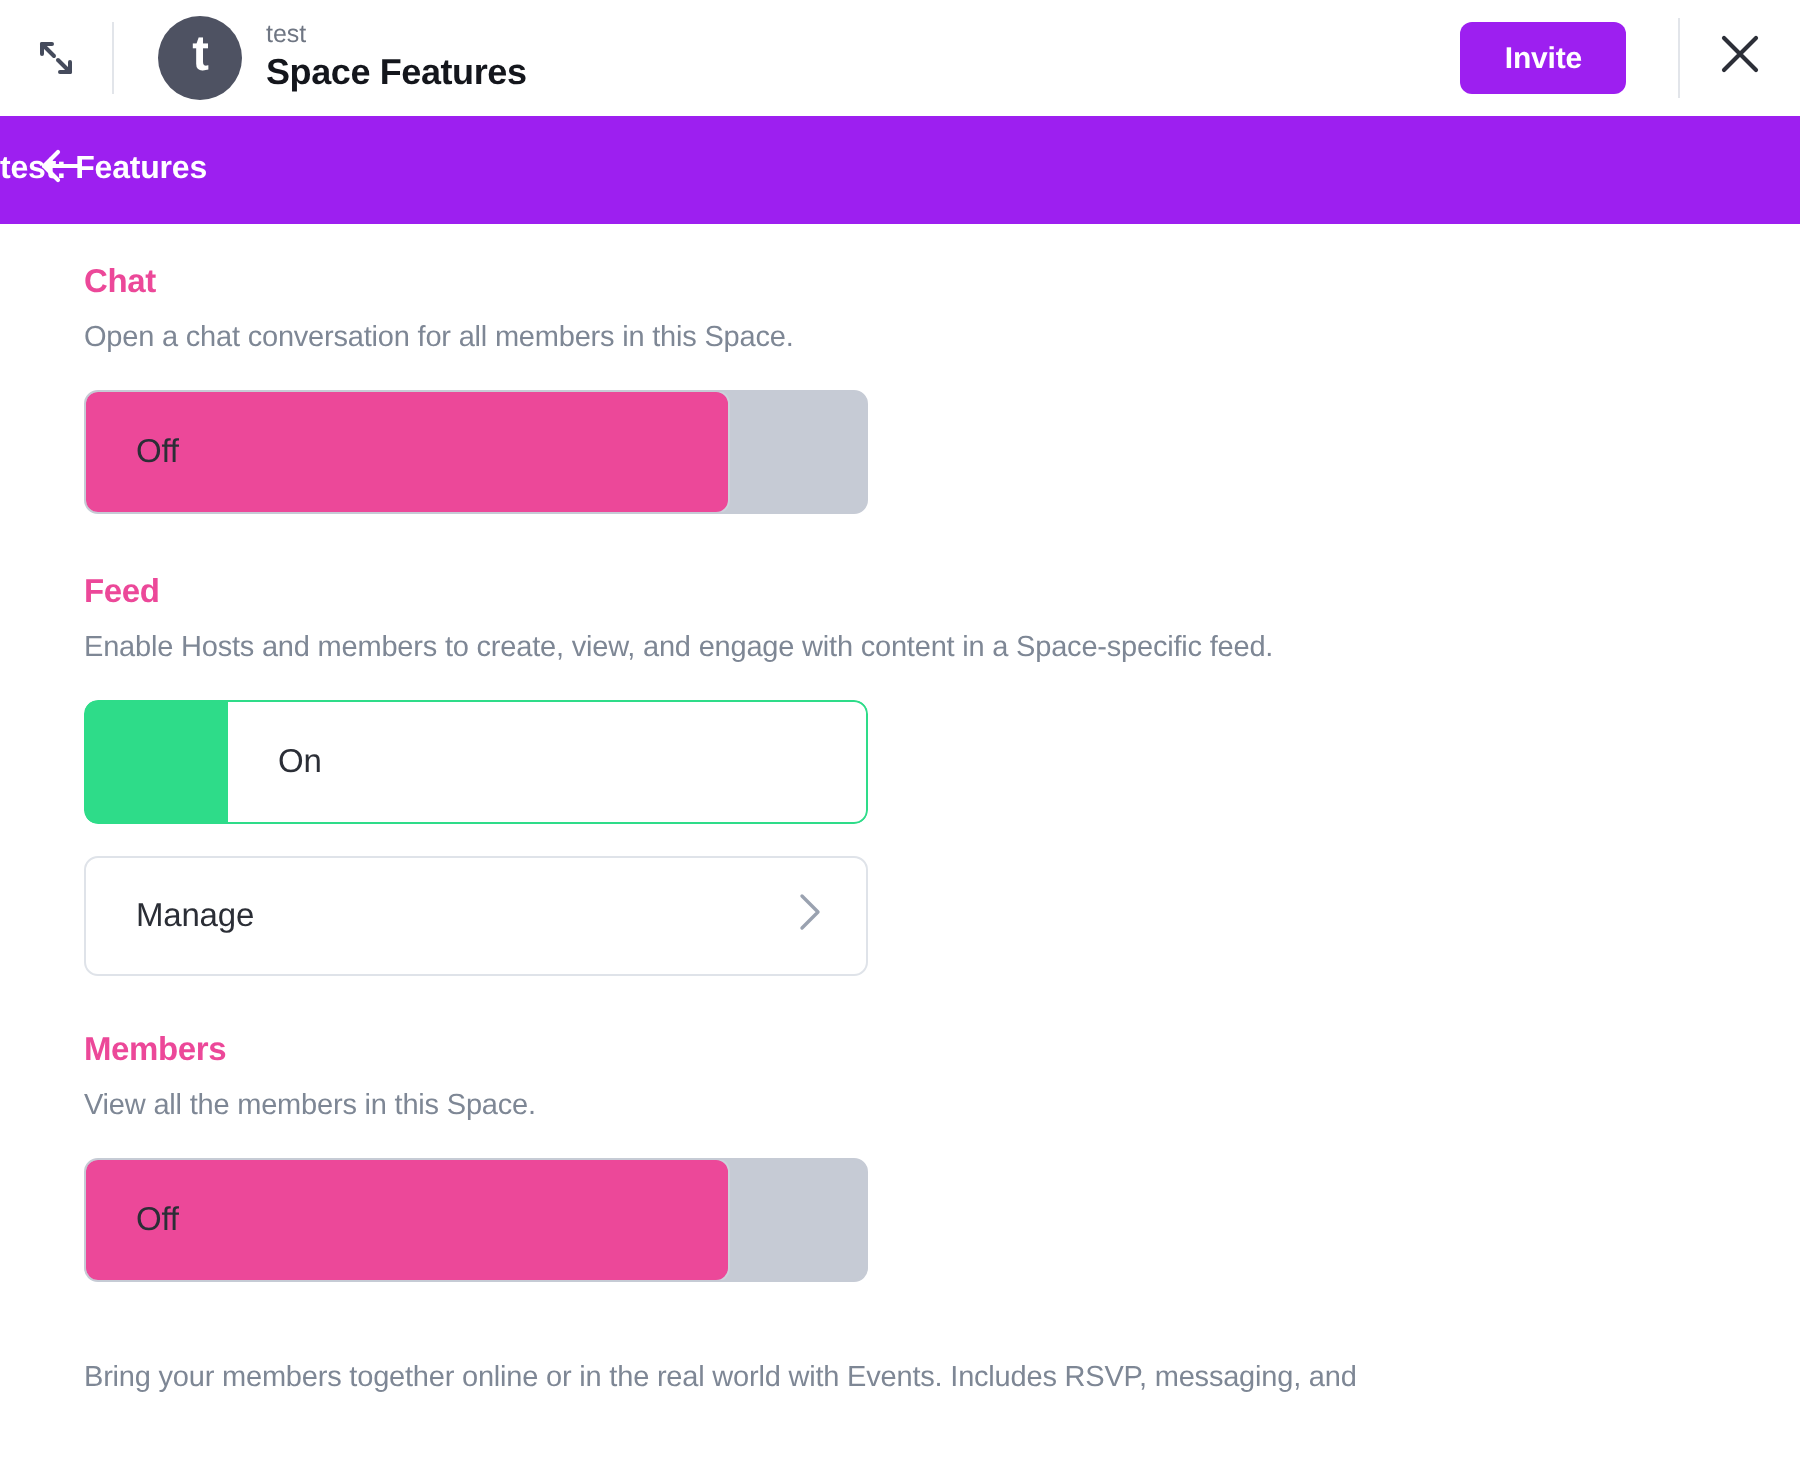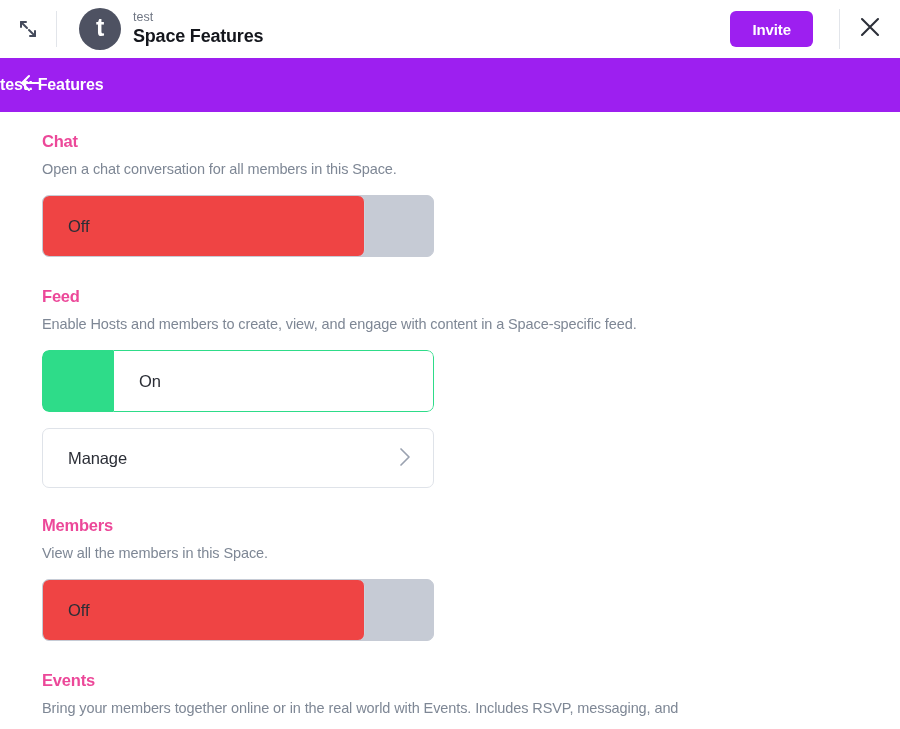--- a/index.html
+++ b/index.html
@@ -198,21 +198,21 @@
     cursor: pointer;
     position: relative;
     overflow: hidden;
   }
   .toggle-off {
     background: #c6cbd5;
     border: 1px solid #c6cbd5;
   }
   .toggle-off .toggle-body {
     flex: 1 1 auto;
-    background: #ef4444;
+    background: #ec4899;
     border: 1px solid #ccd2dc;
     border-radius: 7px;
     display: flex;
     align-items: center;
     padding-left: 25px;
     box-sizing: border-box;
     margin: -1px 0 -1px -1px;
     text-align: right;
   }
   .toggle-off .toggle-knob {
@@ -375,18 +375,17 @@
         <div class="toggle-body">
           <span class="toggle-label">Off</span>
         </div>
         <div class="toggle-knob"></div>
       </div>
     </div>
 
     <div class="gap-lg"></div>
 
     <div class="section">
-      <div class="section-title">Events</div>
       <div class="section-desc">Bring your members together online or in the real world with Events. Includes RSVP, messaging, and</div>
     </div>
 
   </div>
 </div>
 
 </body></html>

